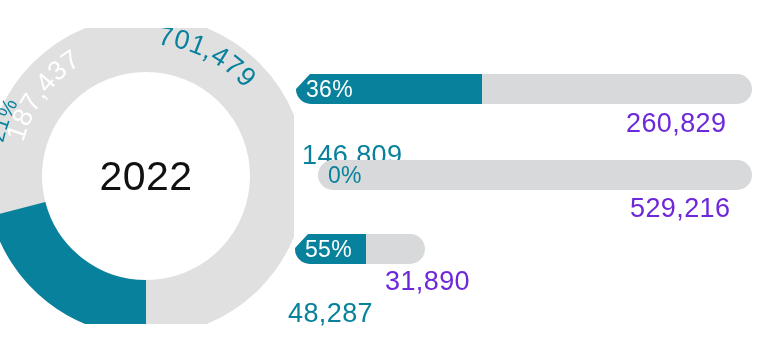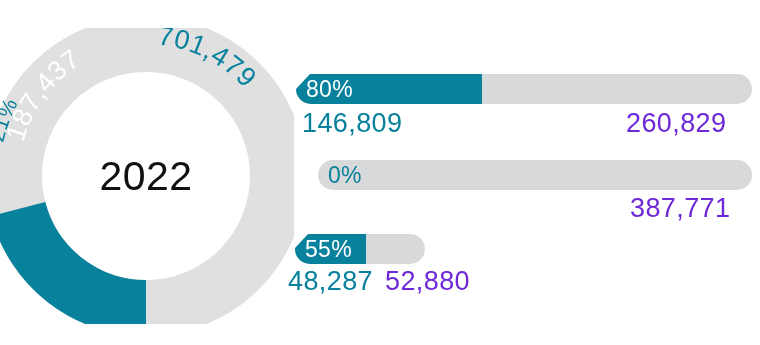--- a/index.html
+++ b/index.html
@@ -89,21 +89,21 @@
   .bar-pct.on-fill { color: #ffffff; }
   .bar-pct.on-track { color: #07819c; }
 
   .bar-val {
     position: absolute;
     font-size: 27px;
     letter-spacing: 0.4px;
     white-space: nowrap;
     line-height: 1;
   }
-  .bar-val.primary { color: #07819c; }
+  .bar-val.primary { color: #07819c; margin-top: 32px; }
   .bar-val.secondary { color: #6d28d9; }
 
   
   #bar1-track { left: 296px; top: 74px; width: 456px; }
   #bar1-fill  { width: 186px; }
   #bar1-pct   { left: 306px; top: 74px; }
   #bar1-v1    { left: 302px; top: 110px; }
   #bar1-v2    { left: 626px; top: 110px; }
 
   
@@ -156,40 +156,40 @@
 
     <div class="donut-center-label">2022</div>
   </div>
 
   <div class="bars">
 
     <div class="bar-group">
       <div class="bar-track" id="bar1-track">
         <div class="bar-fill" id="bar1-fill"></div>
       </div>
-      <div class="bar-pct on-fill" id="bar1-pct">80%</div>
+      <div class="bar-pct on-fill" id="bar1-pct">36%</div>
       <div class="bar-val primary" id="bar1-v1">146,809</div>
       <div class="bar-val secondary" id="bar1-v2">260,829</div>
     </div>
 
     <div class="bar-group">
       <div class="bar-track" id="bar2-track">
         <div class="bar-fill" id="bar2-fill"></div>
       </div>
       <div class="bar-pct on-track" id="bar2-pct">0%</div>
-      <div class="bar-val secondary" id="bar2-v2">387,771</div>
+      <div class="bar-val secondary" id="bar2-v2">529,216</div>
     </div>
 
     <div class="bar-group">
       <div class="bar-track" id="bar3-track">
         <div class="bar-fill" id="bar3-fill"></div>
       </div>
       <div class="bar-pct on-fill" id="bar3-pct">55%</div>
       <div class="bar-val primary" id="bar3-v1">48,287</div>
-      <div class="bar-val secondary" id="bar3-v2">52,880</div>
+      <div class="bar-val secondary" id="bar3-v2">31,890</div>
     </div>
 
   </div>
 
   <div class="white-cut" style="left:296px; top:74px; width:14px; height:15px;
               clip-path: polygon(0 0, 100% 0, 0 100%);"></div>
   <div class="white-cut" style="left:295px; top:234px; width:13px; height:14px;
               clip-path: polygon(0 0, 100% 0, 0 100%);"></div>
 
 </div>

